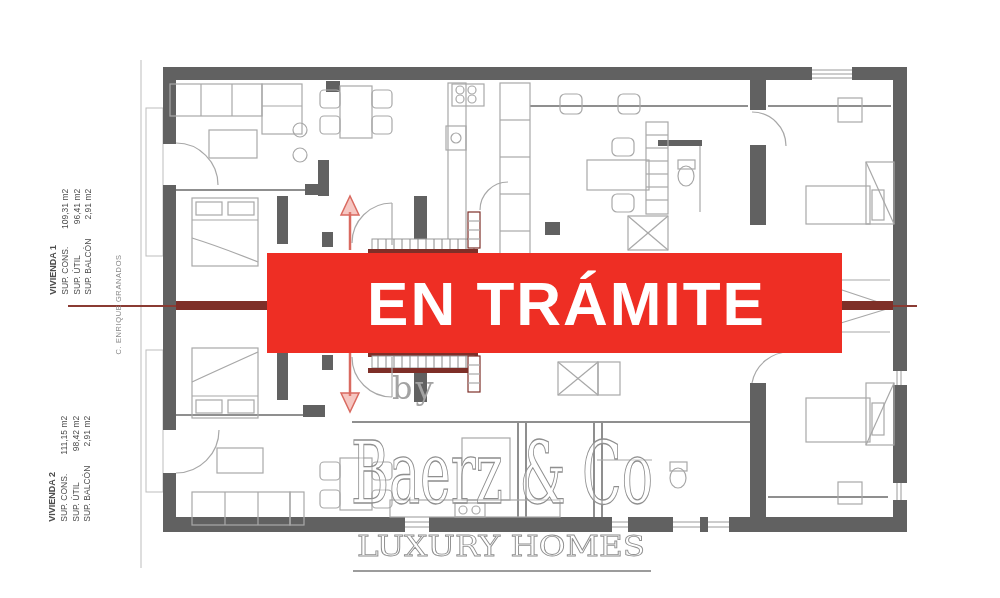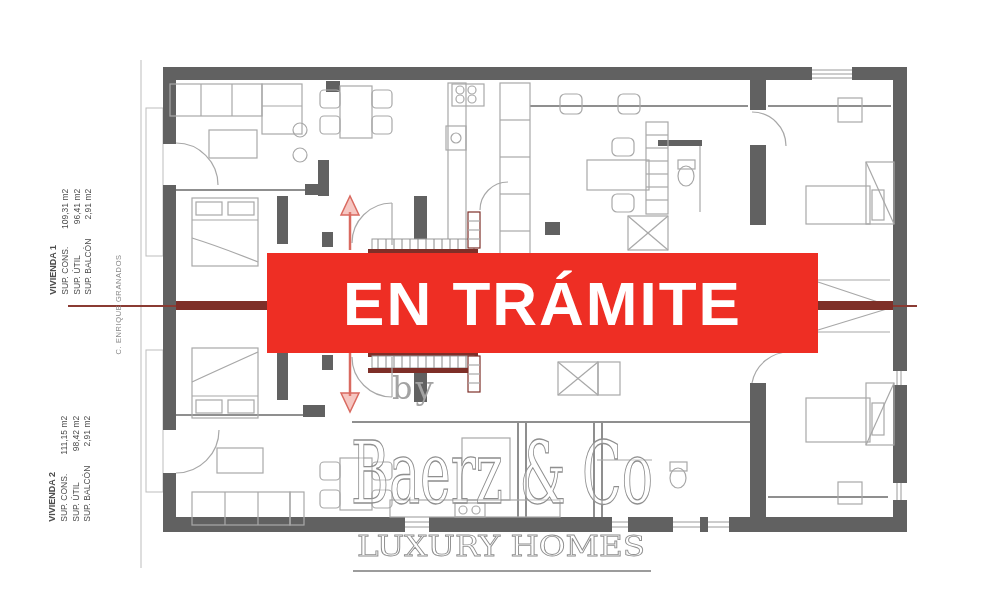--- a/index.html
+++ b/index.html
@@ -3,21 +3,21 @@
 <meta charset="utf-8">
 <style>
   html,body{margin:0;padding:0;background:#ffffff;}
   .canvas{position:relative;width:1000px;height:598px;background:#ffffff;overflow:hidden;
           font-family:"Liberation Sans",sans-serif;}
   svg text{font-family:"DejaVu Serif","Liberation Serif",serif;}
   
   .plan{position:absolute;left:0;top:0;}
   
   .banner{position:absolute;left:267px;top:253px;width:551px;height:100px;
-          background:#ee2e24;display:flex;align-items:center;justify-content:center;}
+          background:#ee2e24;display:flex;align-items:center;justify-content:center;padding-left:24px;}
   .banner span{color:#ffffff;font-weight:bold;font-size:62px;letter-spacing:2px;
                font-family:"Liberation Sans",sans-serif;white-space:nowrap;}
   
   .vlabel{position:absolute;transform:rotate(-90deg);transform-origin:center;
           color:#4c4c4c;font-size:8.5px;line-height:1.35;white-space:nowrap;}
   .vlabel .ttl{font-weight:bold;font-size:9px;margin-bottom:1px;}
   .vrow{display:grid;grid-template-columns:58px 48px;}
   .vrow .val{text-align:right;}
   .street{position:absolute;transform:rotate(-90deg);transform-origin:center;
           color:#8a8a8a;font-size:7.5px;letter-spacing:0.6px;white-space:nowrap;}

